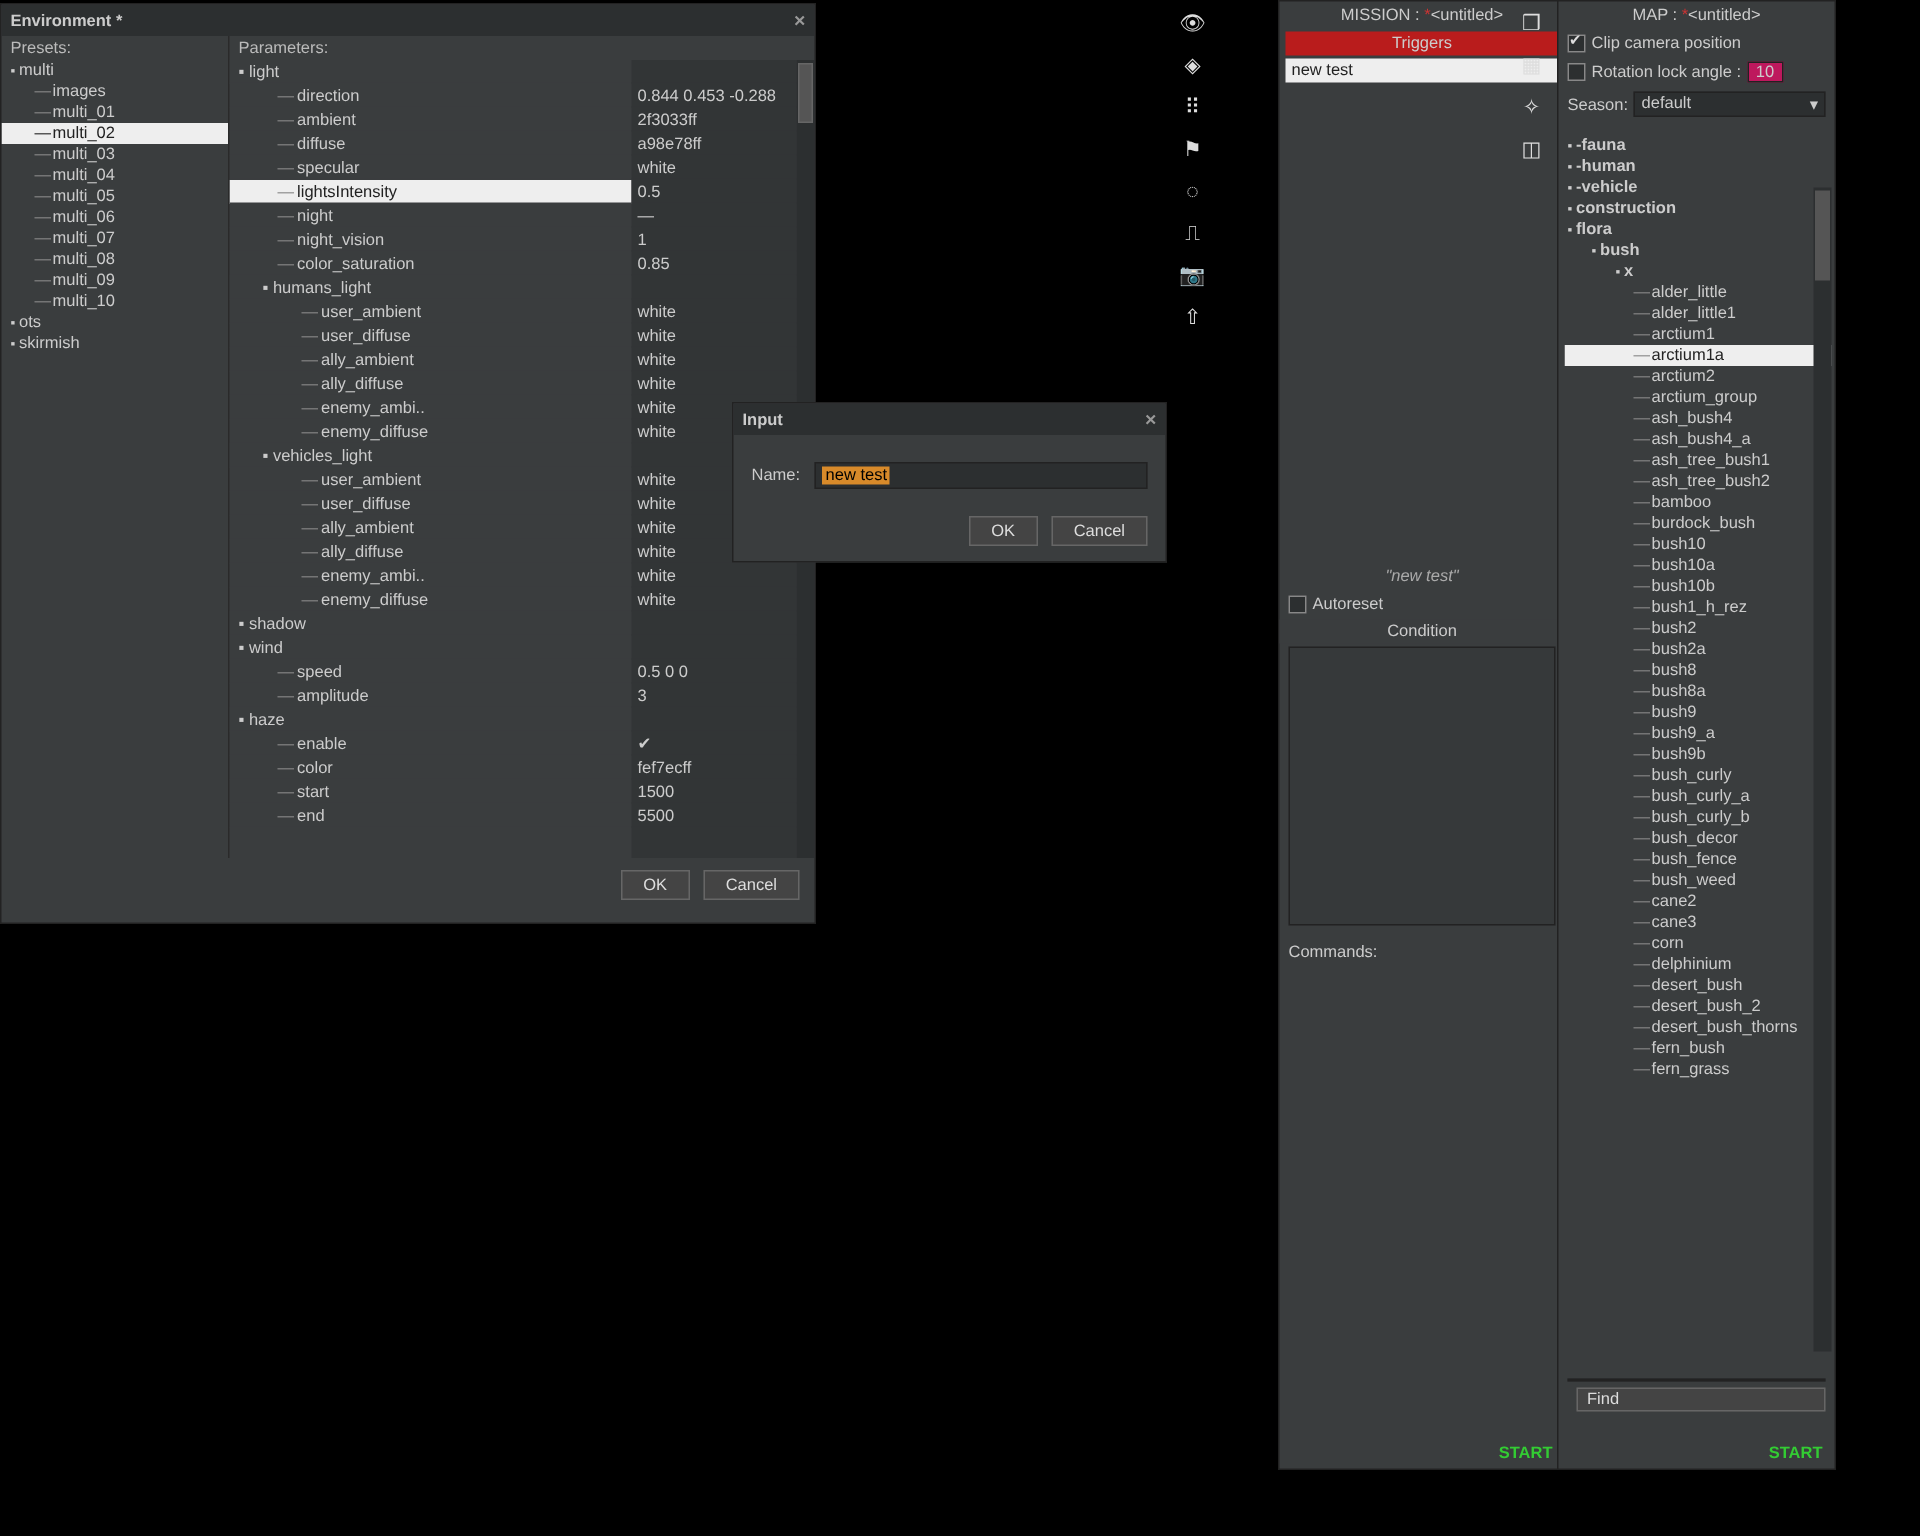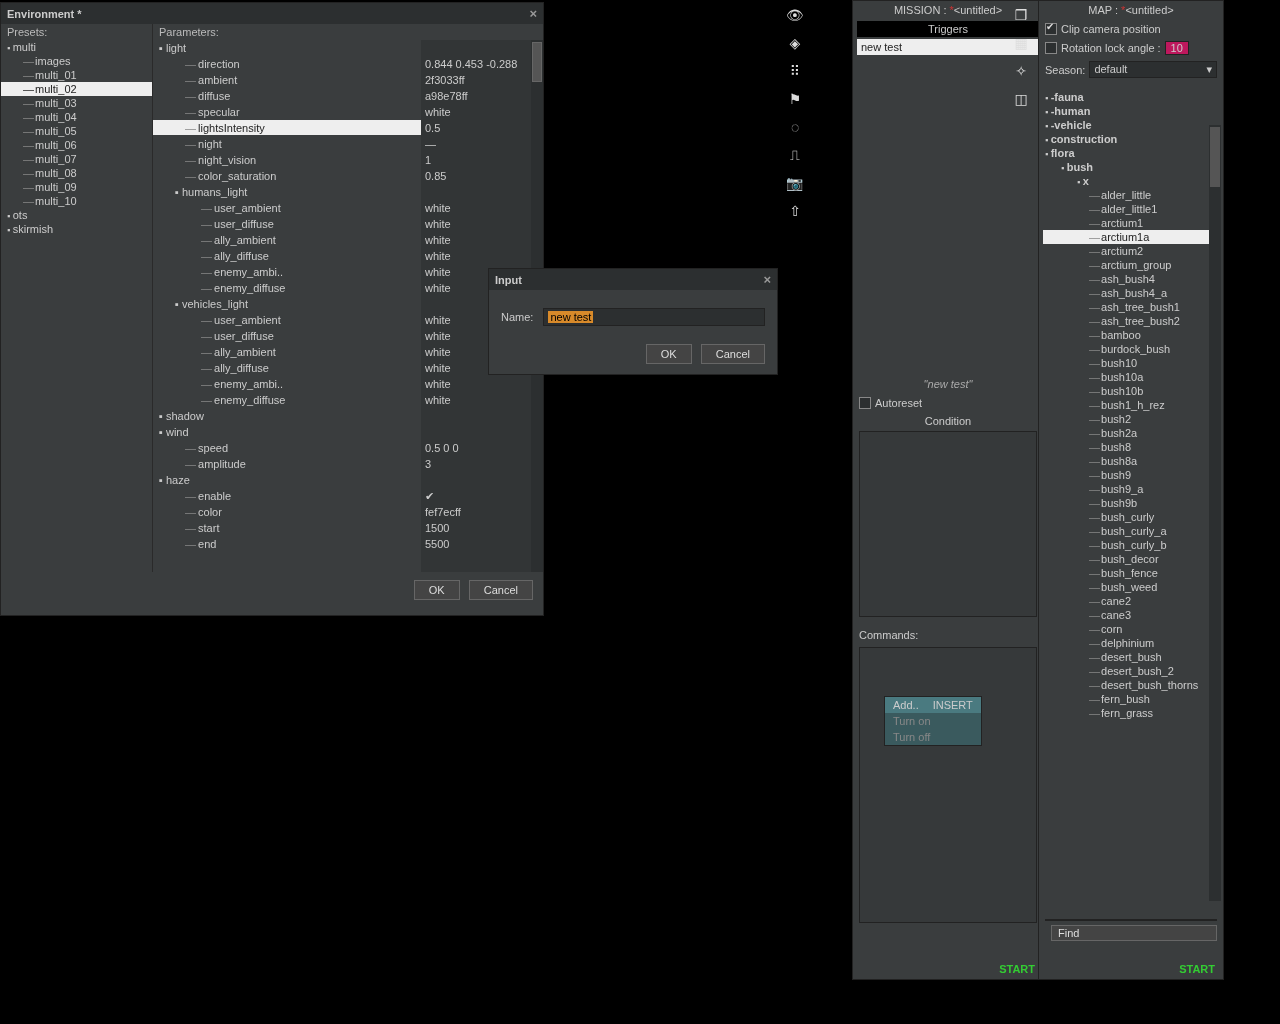--- a/index.html
+++ b/index.html
@@ -42,21 +42,21 @@
 #input-btns { text-align: right; }
 
 
 #icon-bar { position: absolute; left: 782px; top: 2px; width: 28px; }
 .toolbar-ico { width: 26px; height: 26px; display: flex; align-items: center; justify-content: center; color: #ddd; font-size: 14px; cursor: pointer; margin-bottom: 2px; }
 
 
 #mission-panel { left: 852px; top: 0; width: 192px; height: 980px; background: #3a3d3e; }
 #mission-title { text-align: center; padding: 3px 0; }
 #mission-title .ast { color: #c33; }
-#triggers-hdr { text-align: center; background: #000000; padding: 2px 4px; margin: 2px 4px; }
+#triggers-hdr { text-align: center; background: #b91c1c; padding: 2px 4px; margin: 2px 4px; }
 #trigger-list { margin: 2px 4px; }
 .trigger-item { background: #eee; color: #222; padding: 2px 4px; cursor: pointer; }
 #trigger-name-disp { text-align: center; font-style: italic; margin-top: 320px; color: #aaa; padding: 3px 0; }
 #autoreset-row { margin: 4px 6px; }
 #condition-hdr { text-align: center; background: #3a3d3e; padding: 2px 0; }
 .inner-box { margin: 2px 6px; border: 1px solid #222; background: #36393a; }
 #condition-box { height: 186px; }
 #commands-hdr { padding: 4px 6px; margin-top: 8px; }
 #commands-box { height: 276px; position: relative; }
 #ctx-menu { position: absolute; left: 24px; top: 48px; background: #3a5a5e; border: 1px solid #222; }
@@ -240,30 +240,20 @@
       <div class="trigger-item">new test</div>
     </div>
   <div id="trigger-name-disp">"new test"</div>
   <div id="autoreset-row" class="opt-row">
     <span class="cb"></span>
     <span>Autoreset</span>
   </div>
   <div id="condition-hdr">Condition</div>
   <div id="condition-box" class="inner-box"></div>
   <div id="commands-hdr">Commands:</div>
-  <div id="commands-box" class="inner-box">
-    <div id="ctx-menu">
-      <div class="ctx-item active">
-        <span>Add..</span>
-          <span>INSERT</span>
-      </div>
-      <div class="ctx-item disabled">Turn on</div>
-      <div class="ctx-item disabled">Turn off</div>
-    </div>
-  </div>
   <div id="mission-start">START</div>
 </div>
 
 <div id="map-iconbar">
     <div class="toolbar-ico">❒</div>
     <div class="toolbar-ico">▦</div>
     <div class="toolbar-ico">✧</div>
     <div class="toolbar-ico">◫</div>
   </div>
 

